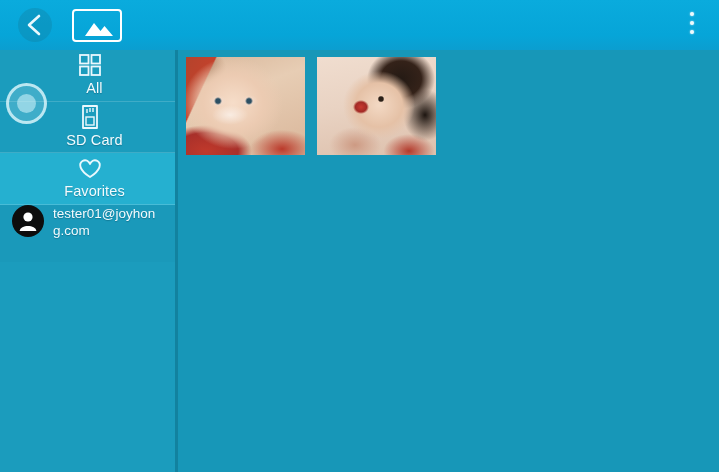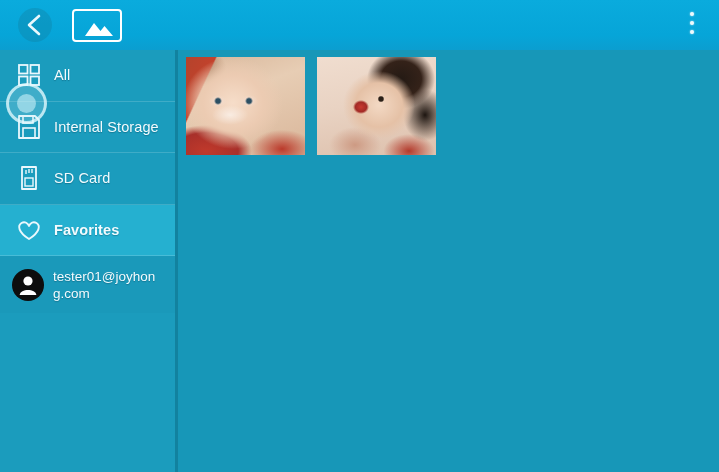--- a/index.html
+++ b/index.html
@@ -80,24 +80,24 @@
   }
   .nav-item {
     position: relative;
     height: 51.5px;
     display: flex;
     align-items: center;
     padding-left: 14px;
     box-sizing: border-box;
     border-bottom: 1px solid rgba(255,255,255,0.16);
     cursor: pointer;
+    flex-direction: column;
   }
   .nav-item.selected {
     background: #25b0d0;
-    font-weight: bold;
   }
   .nav-icon {
     width: 30px;
     height: 30px;
     flex: 0 0 30px;
     position: relative;
     margin-right: 10px;
   }
   .nav-label {
     color: #f2fbfe;
@@ -105,21 +105,21 @@
     letter-spacing: 0.1px;
     text-shadow: 0 1px 1px rgba(0,60,80,0.35);
     white-space: nowrap;
   }
 
   
   .account-item {
     position: relative;
     height: 57px;
     display: flex;
-    align-items: center;
+    align-items: flex-start;
     padding-left: 12px;
     box-sizing: border-box;
     background: #1a99ba;
     cursor: pointer;
   }
   .avatar {
     width: 32px; height: 32px;
     flex: 0 0 32px;
     border-radius: 50%;
     background: #0d0d0d;
@@ -246,30 +246,20 @@
         <svg width="30" height="30" viewBox="0 0 30 30">
           <rect x="5" y="5" width="8.5" height="8.5" fill="none" stroke="#eaf8fd" stroke-width="1.8"></rect>
           <rect x="16.5" y="5" width="8.5" height="8.5" fill="none" stroke="#eaf8fd" stroke-width="1.8"></rect>
           <rect x="5" y="16.5" width="8.5" height="8.5" fill="none" stroke="#eaf8fd" stroke-width="1.8"></rect>
           <rect x="16.5" y="16.5" width="8.5" height="8.5" fill="none" stroke="#eaf8fd" stroke-width="1.8"></rect>
         </svg>
       </span>
       <span class="nav-label">All</span>
     </div>
 
-    <div class="nav-item">
-      <span class="nav-icon">
-        <svg width="30" height="30" viewBox="0 0 30 30">
-          <path d="M5 4 H21 L25 8 V26 H5 Z" fill="none" stroke="#eaf8fd" stroke-width="1.8" stroke-linejoin="round"></path>
-          <rect x="9" y="4" width="10" height="7" fill="none" stroke="#eaf8fd" stroke-width="1.6"></rect>
-          <rect x="9" y="16" width="12" height="10" fill="none" stroke="#eaf8fd" stroke-width="1.6"></rect>
-        </svg>
-      </span>
-      <span class="nav-label">Internal Storage</span>
-    </div>
 
     <div class="nav-item">
       <span class="nav-icon">
         <svg width="30" height="30" viewBox="0 0 30 30">
           <path d="M8 4 H22 V26 H8 V10 Z" fill="none" stroke="#eaf8fd" stroke-width="1.8" stroke-linejoin="round"></path>
           <path d="M8 4 L13 4" fill="none" stroke="#eaf8fd" stroke-width="1.8"></path>
           <line x1="12" y1="7" x2="12" y2="11" stroke="#eaf8fd" stroke-width="1.4"></line>
           <line x1="15" y1="6" x2="15" y2="10" stroke="#eaf8fd" stroke-width="1.4"></line>
           <line x1="18" y1="6" x2="18" y2="10" stroke="#eaf8fd" stroke-width="1.4"></line>
           <rect x="11" y="15" width="8" height="8" fill="none" stroke="#eaf8fd" stroke-width="1.4"></rect>

